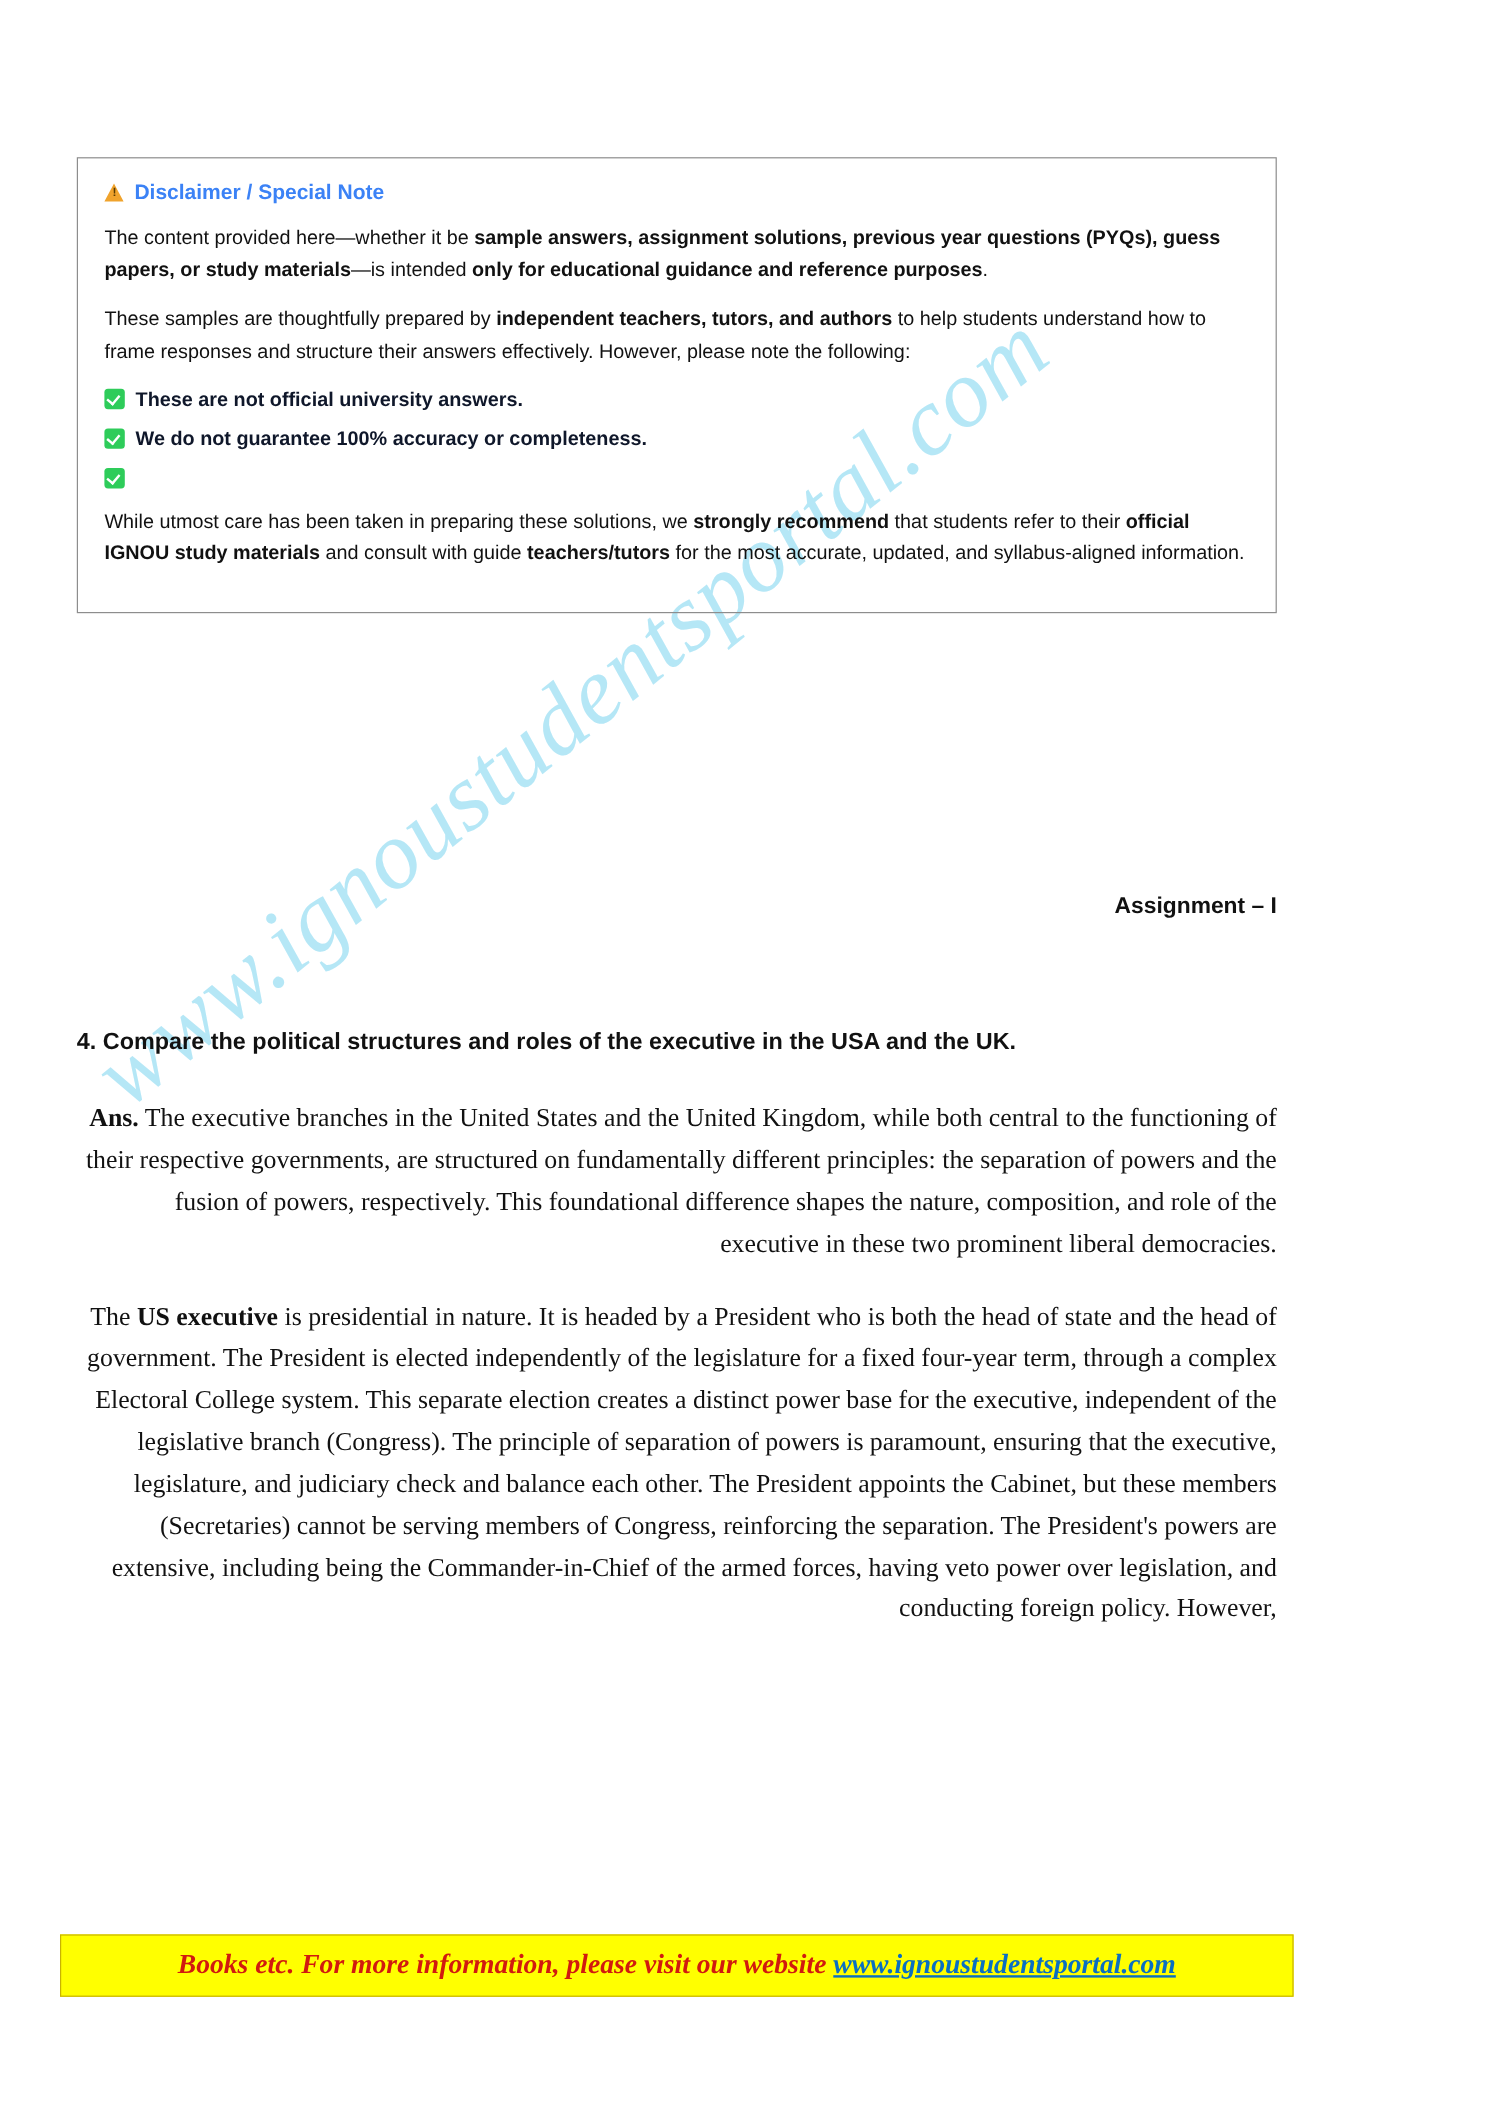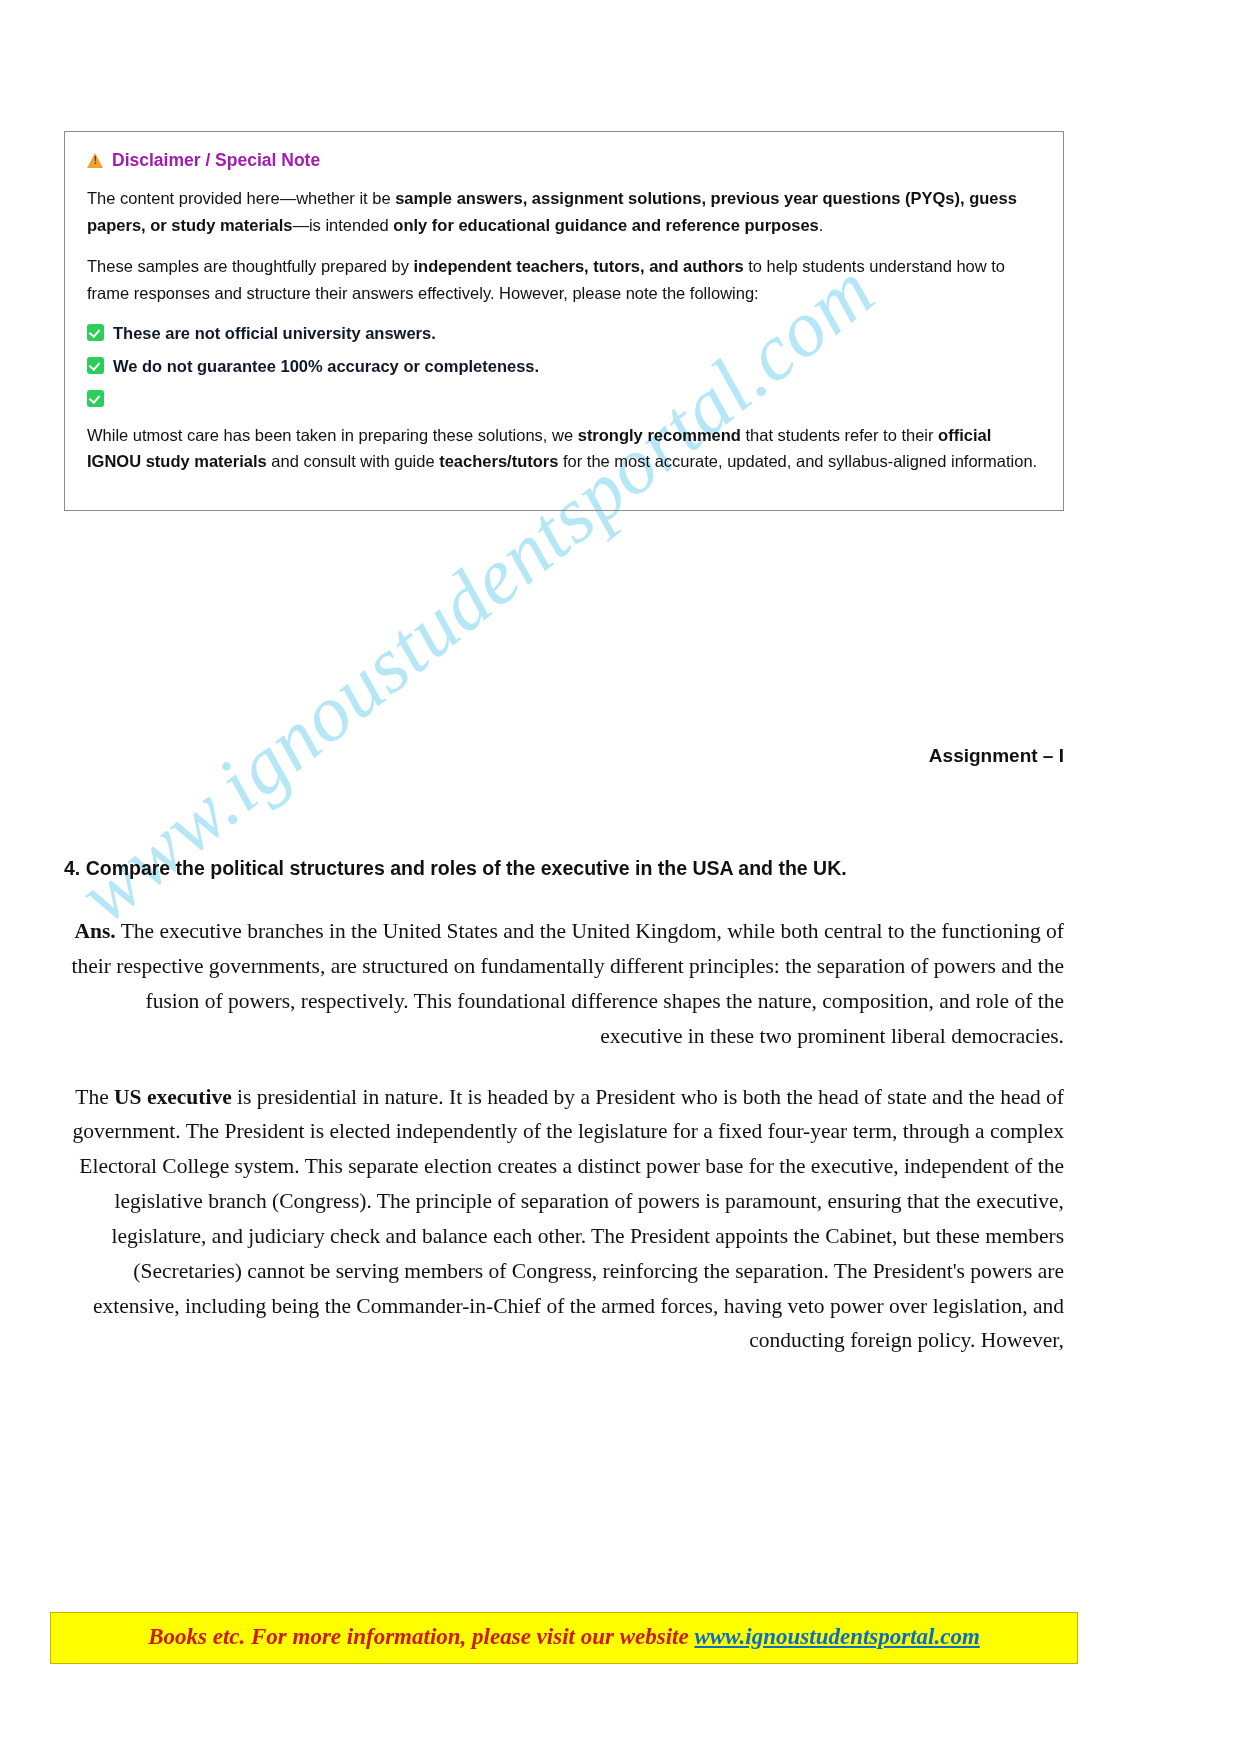--- a/index.html
+++ b/index.html
@@ -54,21 +54,21 @@
     box-sizing: border-box;
     border: 1.5px solid #8d8d8d;
     padding: 18px 22px 20px 22px;
     font-family: "Liberation Sans", sans-serif;
     background: transparent;
     z-index: 10;
   }
   .disclaimer .d-title {
     font-size: 17.5px;
     font-weight: bold;
-    color: #a21caf;
+    color: #3b82f6;
     margin: 0 0 14px 0;
     display: flex;
     align-items: center;
     gap: 8px;
   }
   .warn-icon {
     display: inline-block;
     width: 17px;
     height: 17px;
     position: relative;

